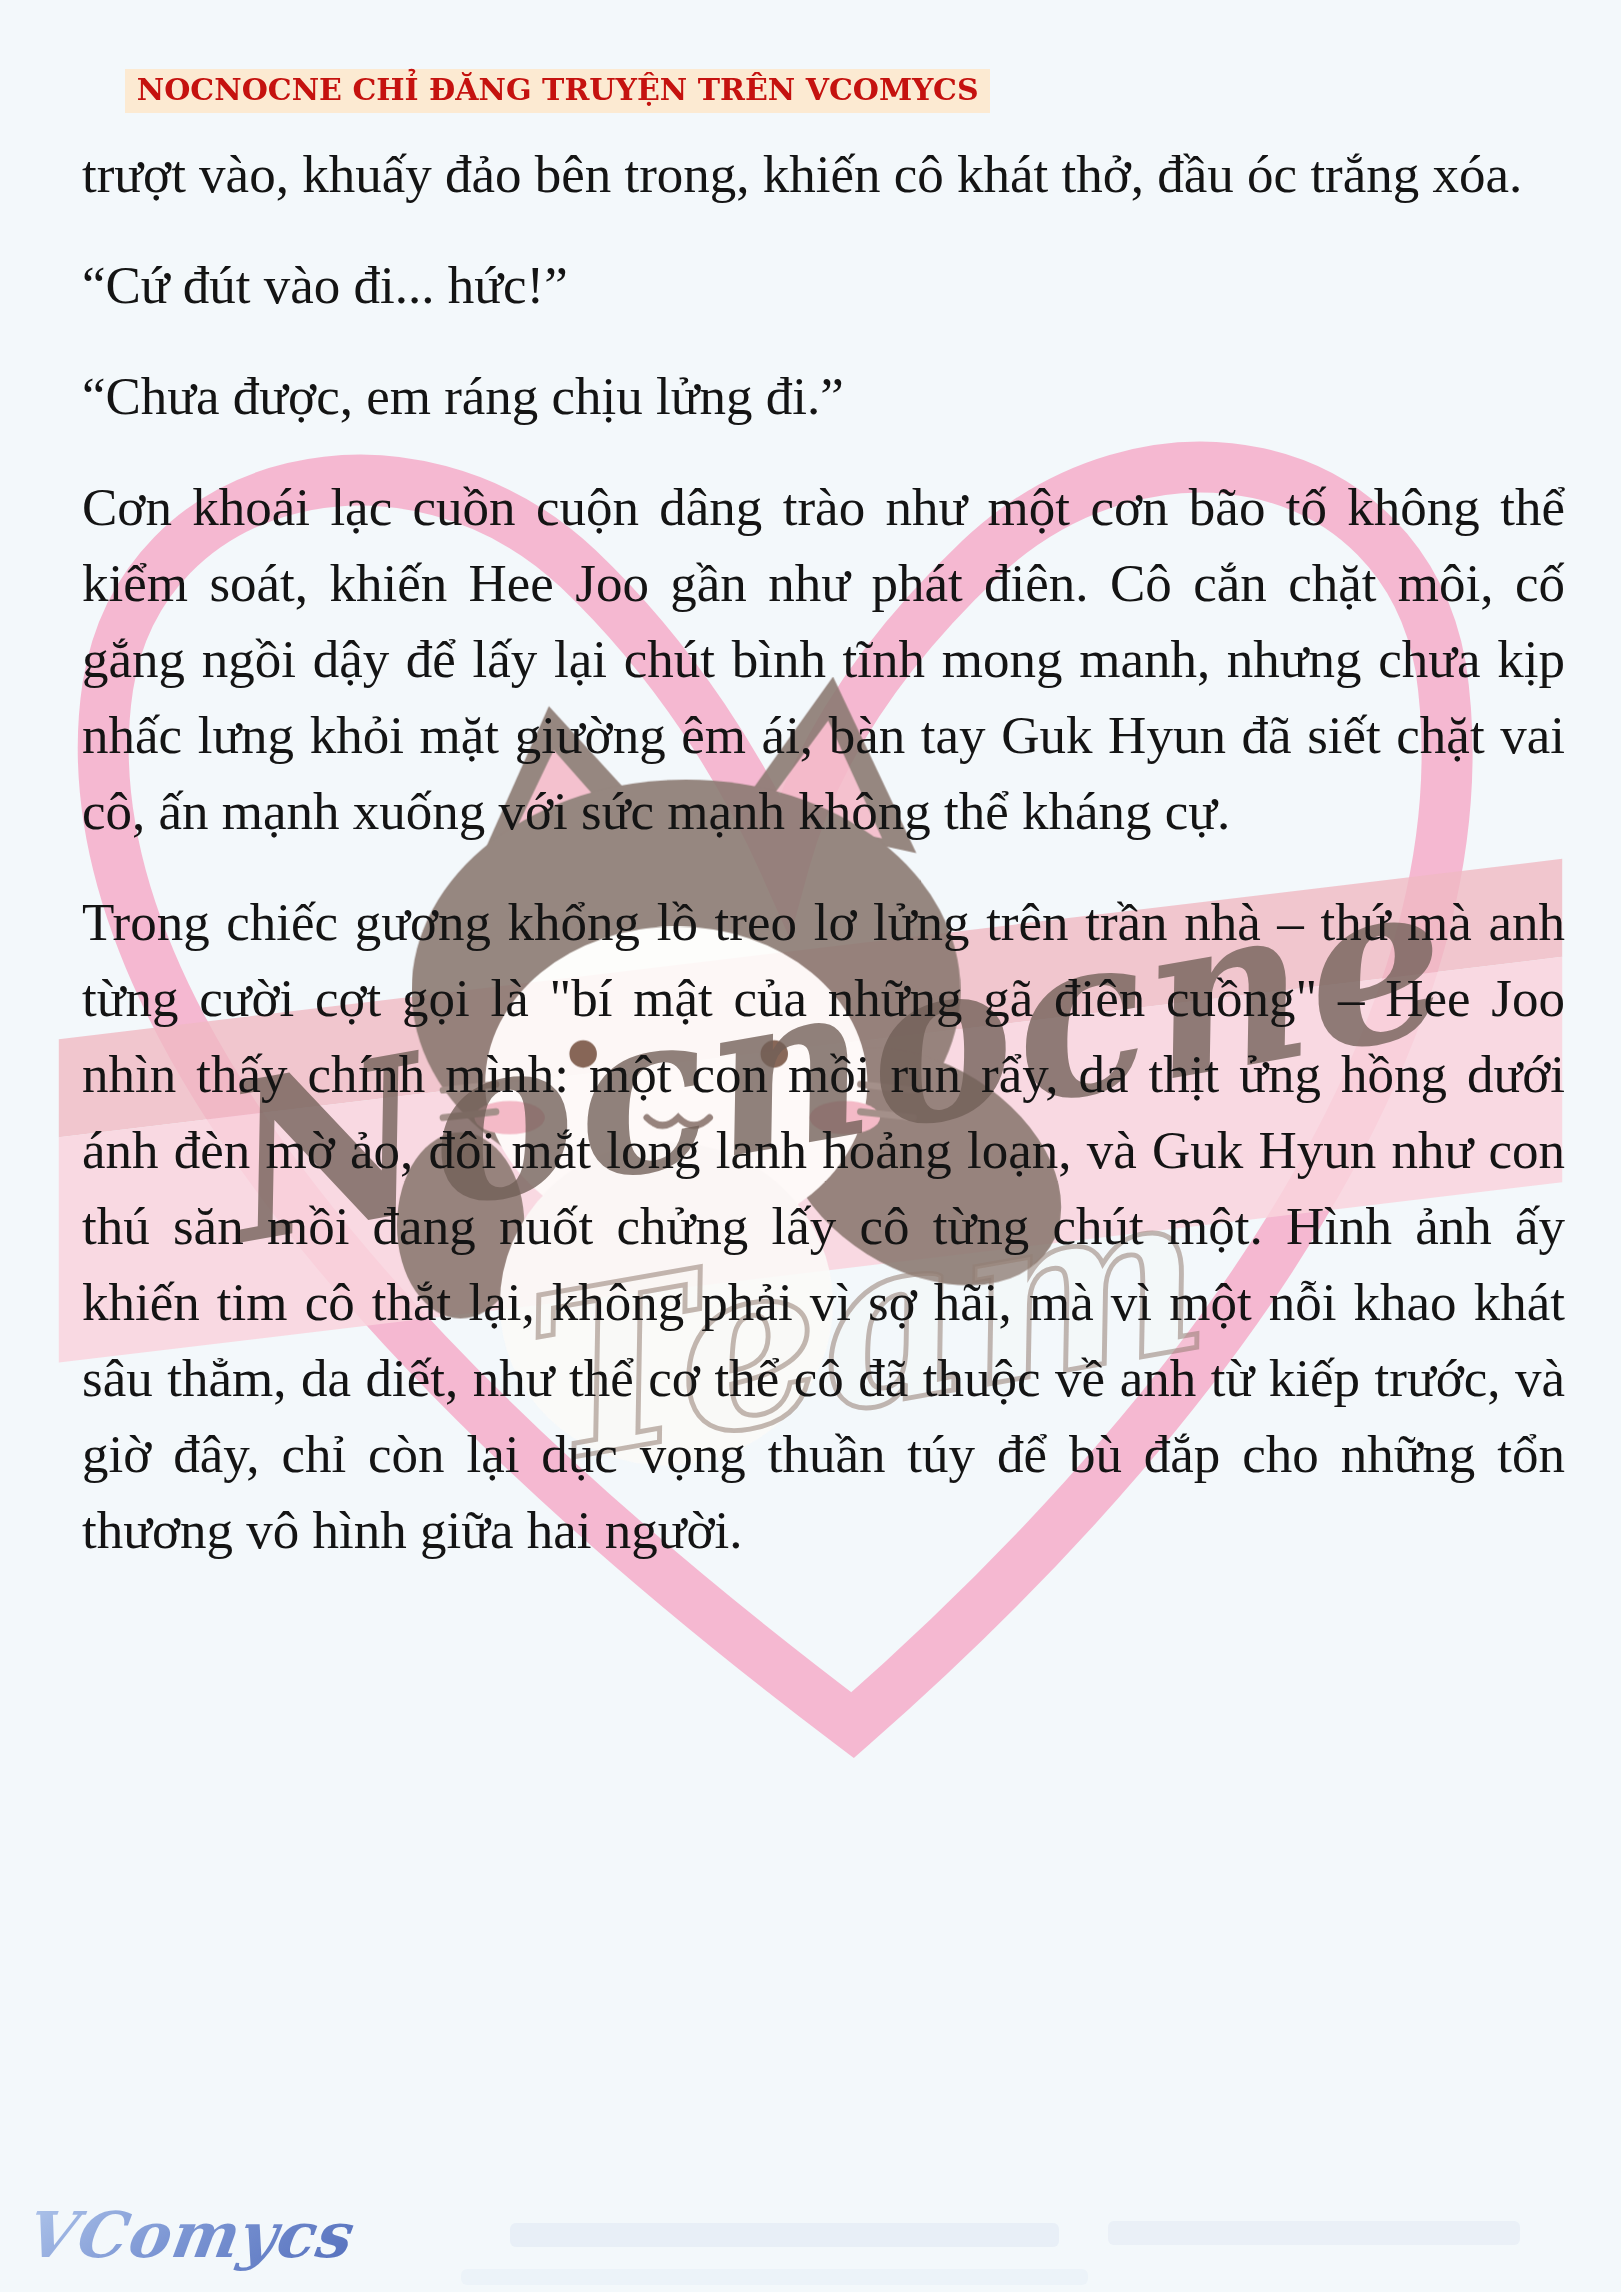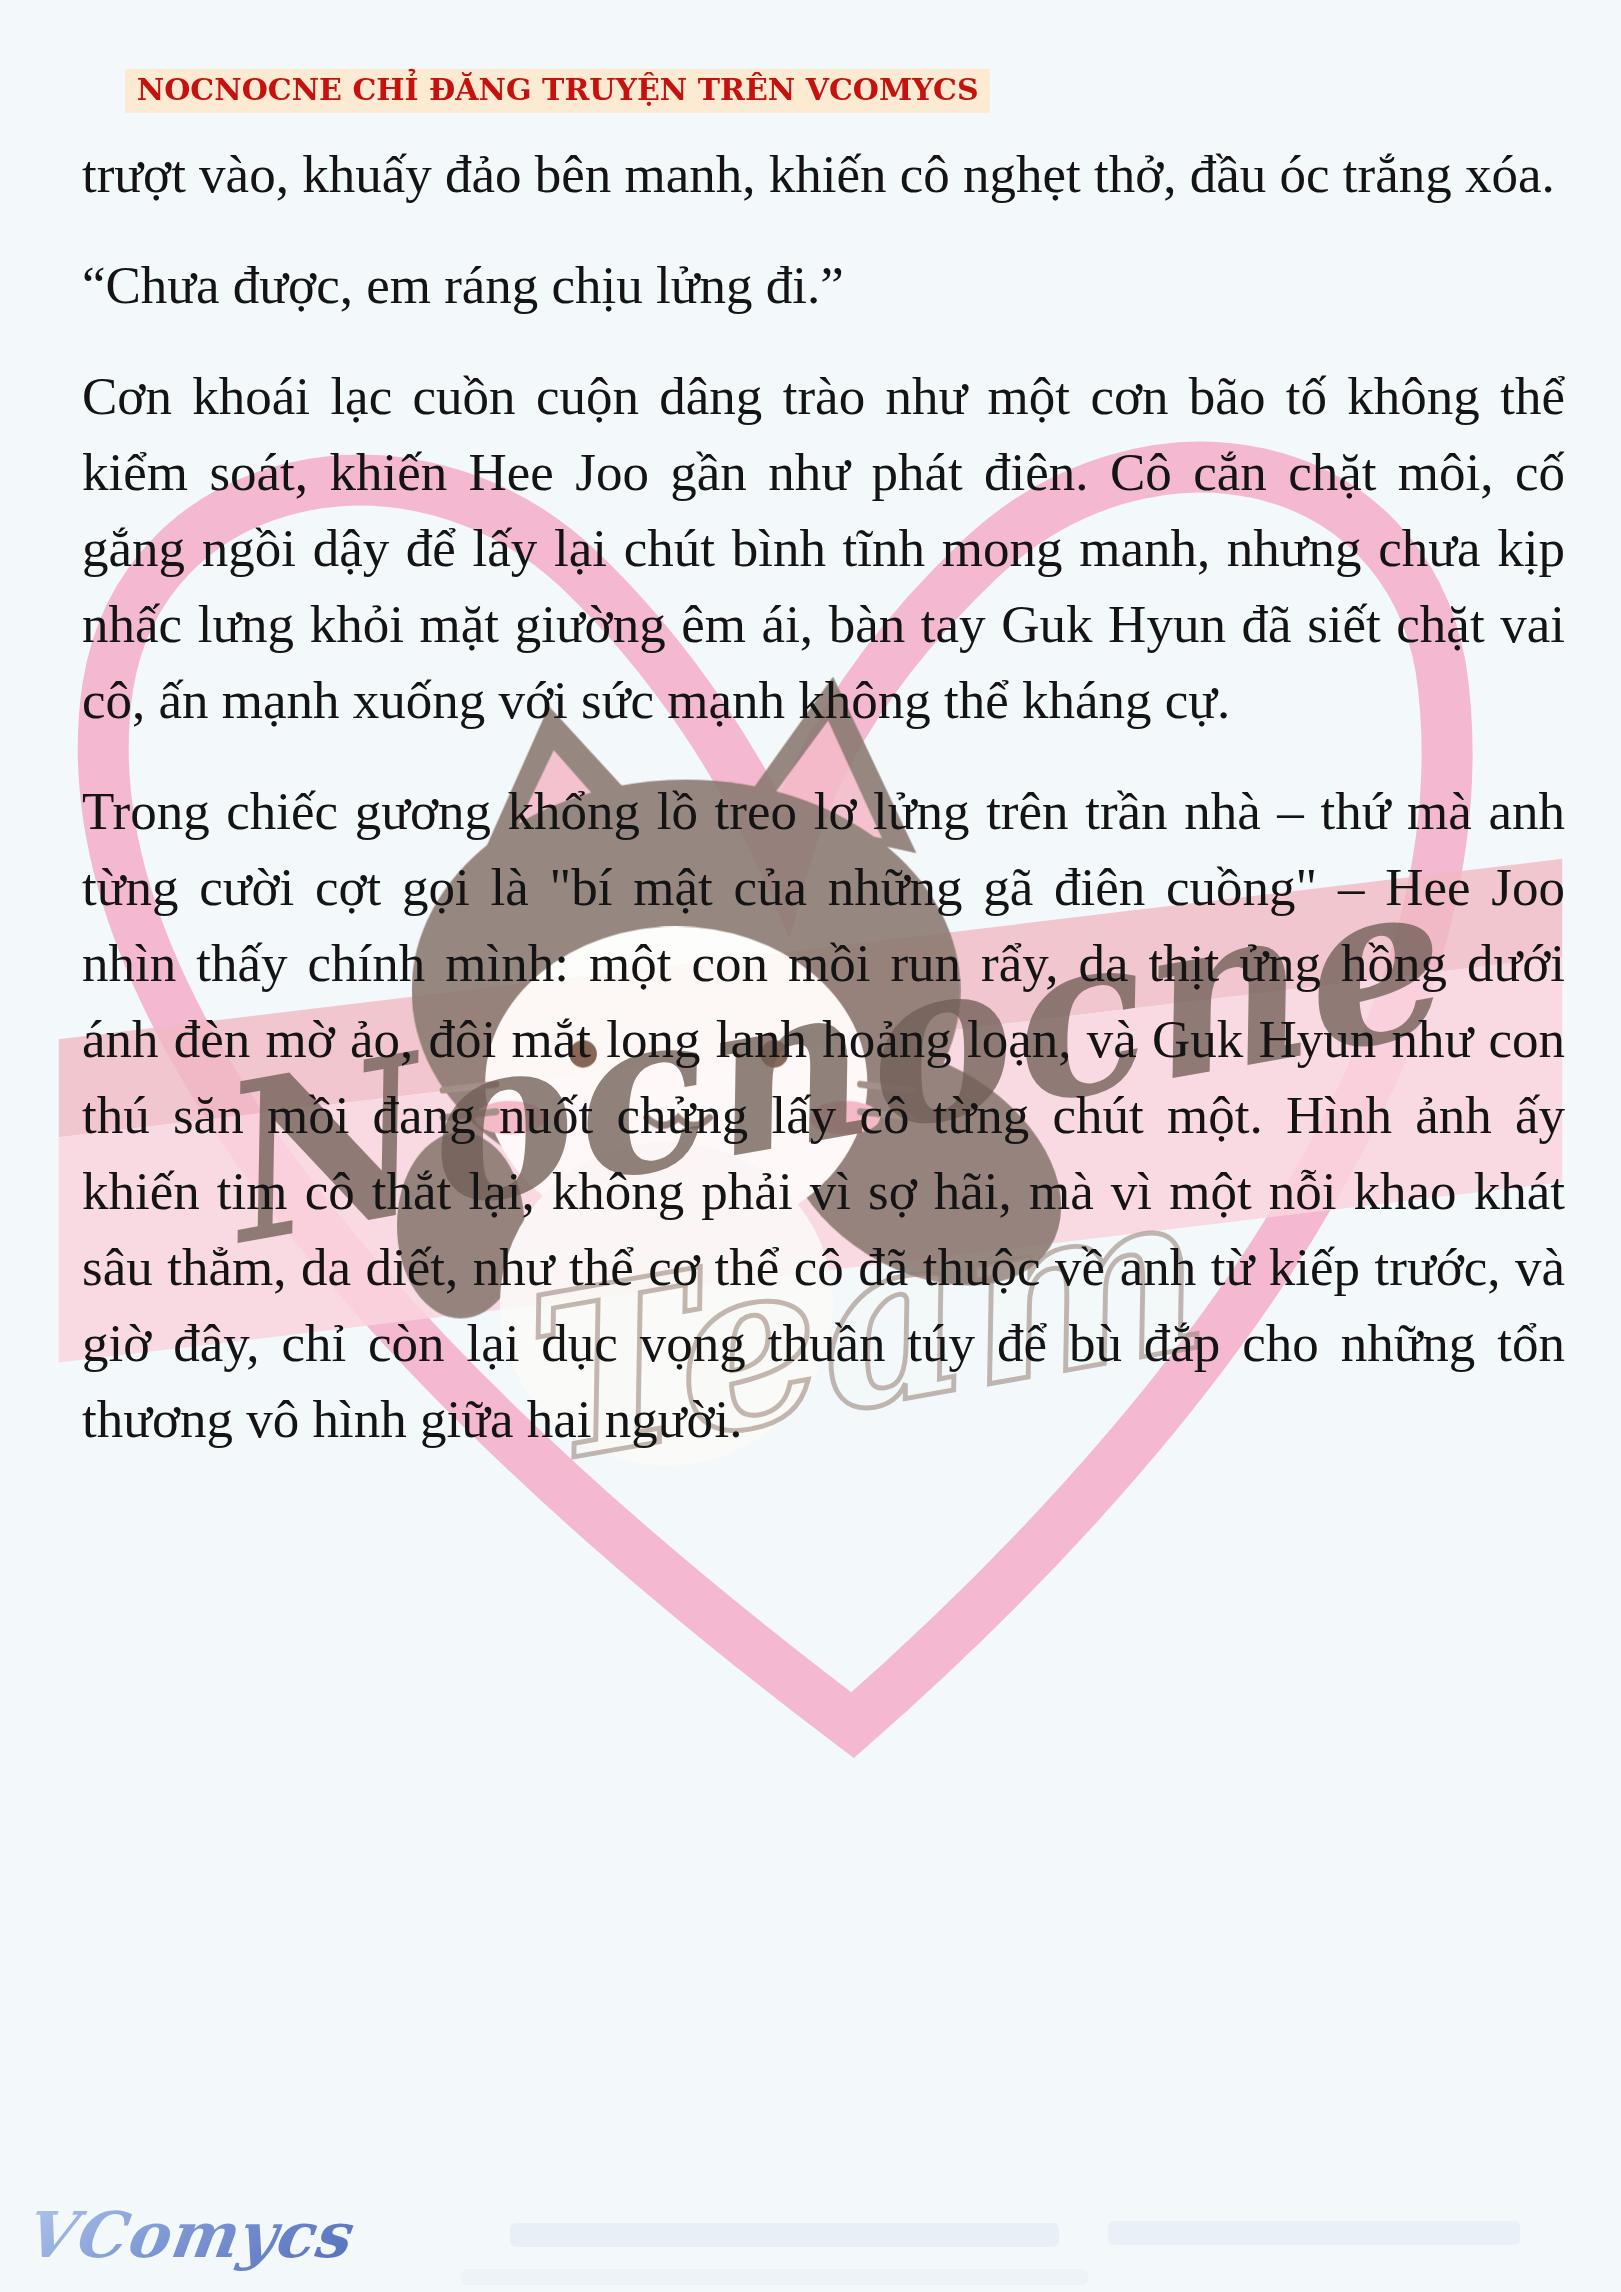--- a/index.html
+++ b/index.html
@@ -121,21 +121,22 @@
   </svg>
 
   <div class="wm-script wm-nocnocne">Nocnocne</div>
   <div class="wm-script wm-team">Team</div>
 
   <div class="content">
     <div class="header-badge">
       <span>NOCNOCNE CHỈ ĐĂNG TRUYỆN TRÊN VCOMYCS</span>
     </div>
 
-    <p>trượt vào, khuấy đảo bên manh, khiến cô nghẹt thở, đầu óc trắng xóa.</p>
+    <p>trượt vào, khuấy đảo bên trong, khiến cô khát thở, đầu óc trắng xóa.</p>
+    <p>“Cứ đút vào đi... hức!”</p>
     <p>“Chưa được, em ráng chịu lửng đi.”</p>
     <p>Cơn khoái lạc cuồn cuộn dâng trào như một cơn bão tố không thể kiểm soát, khiến Hee Joo gần như phát điên. Cô cắn chặt môi, cố gắng ngồi dậy để lấy lại chút bình tĩnh mong manh, nhưng chưa kịp nhấc lưng khỏi mặt giường êm ái, bàn tay Guk Hyun đã siết chặt vai cô, ấn mạnh xuống với sức mạnh không thể kháng cự.</p>
     <p>Trong chiếc gương khổng lồ treo lơ lửng trên trần nhà – thứ mà anh từng cười cợt gọi là "bí mật của những gã điên cuồng" – Hee Joo nhìn thấy chính mình: một con mồi run rẩy, da thịt ửng hồng dưới ánh đèn mờ ảo, đôi mắt long lanh hoảng loạn, và Guk Hyun như con thú săn mồi đang nuốt chửng lấy cô từng chút một. Hình ảnh ấy khiến tim cô thắt lại, không phải vì sợ hãi, mà vì một nỗi khao khát sâu thẳm, da diết, như thể cơ thể cô đã thuộc về anh từ kiếp trước, và giờ đây, chỉ còn lại dục vọng thuần túy để bù đắp cho những tổn thương vô hình giữa hai người.</p>
   </div>
 
   <div class="logo">VComycs</div>
 
   <div class="smudge smudge-1"></div>
   <div class="smudge smudge-2"></div>
   <div class="smudge smudge-3"></div>

